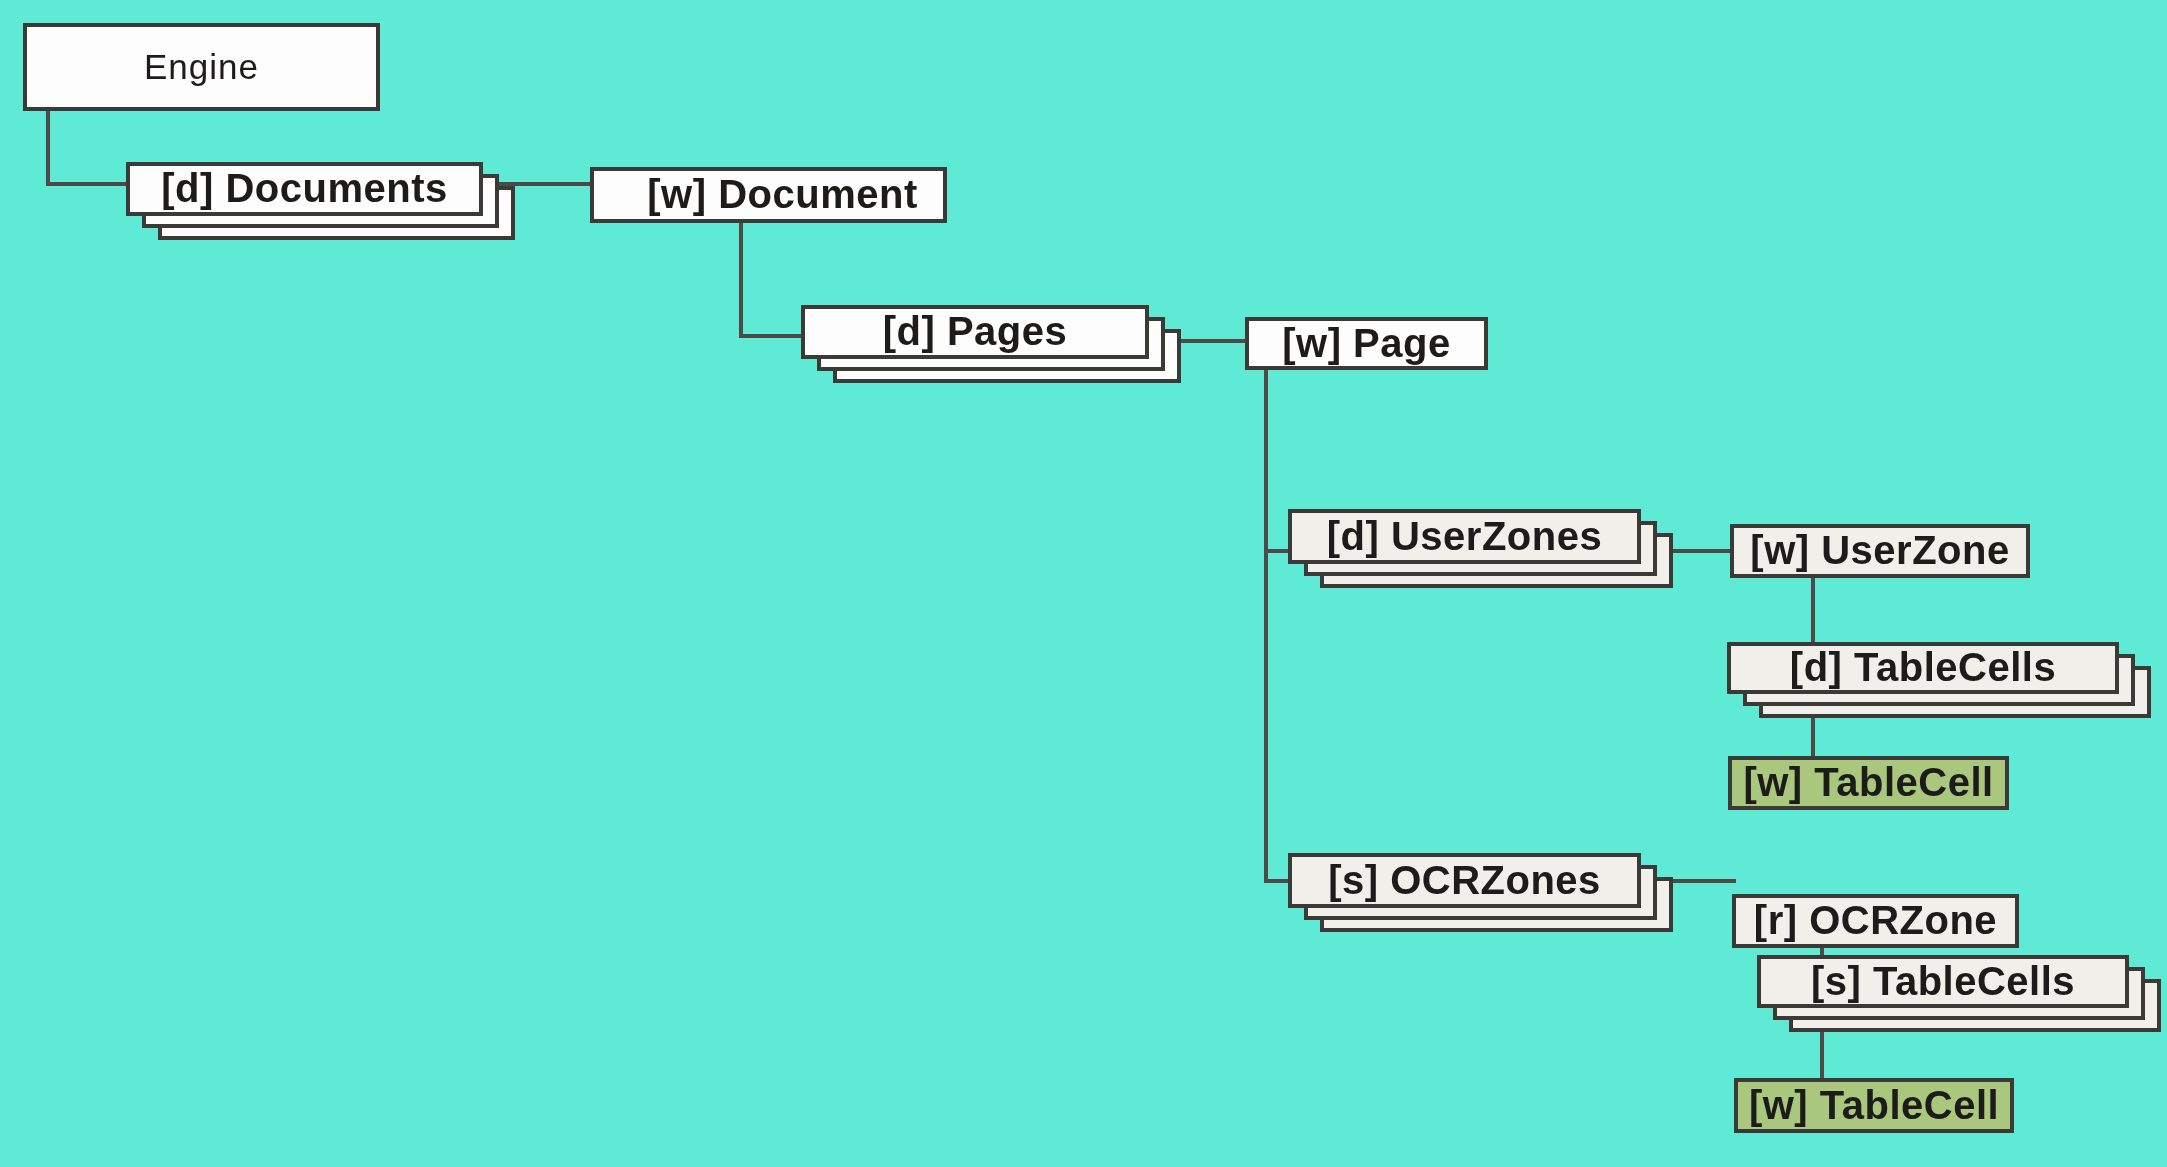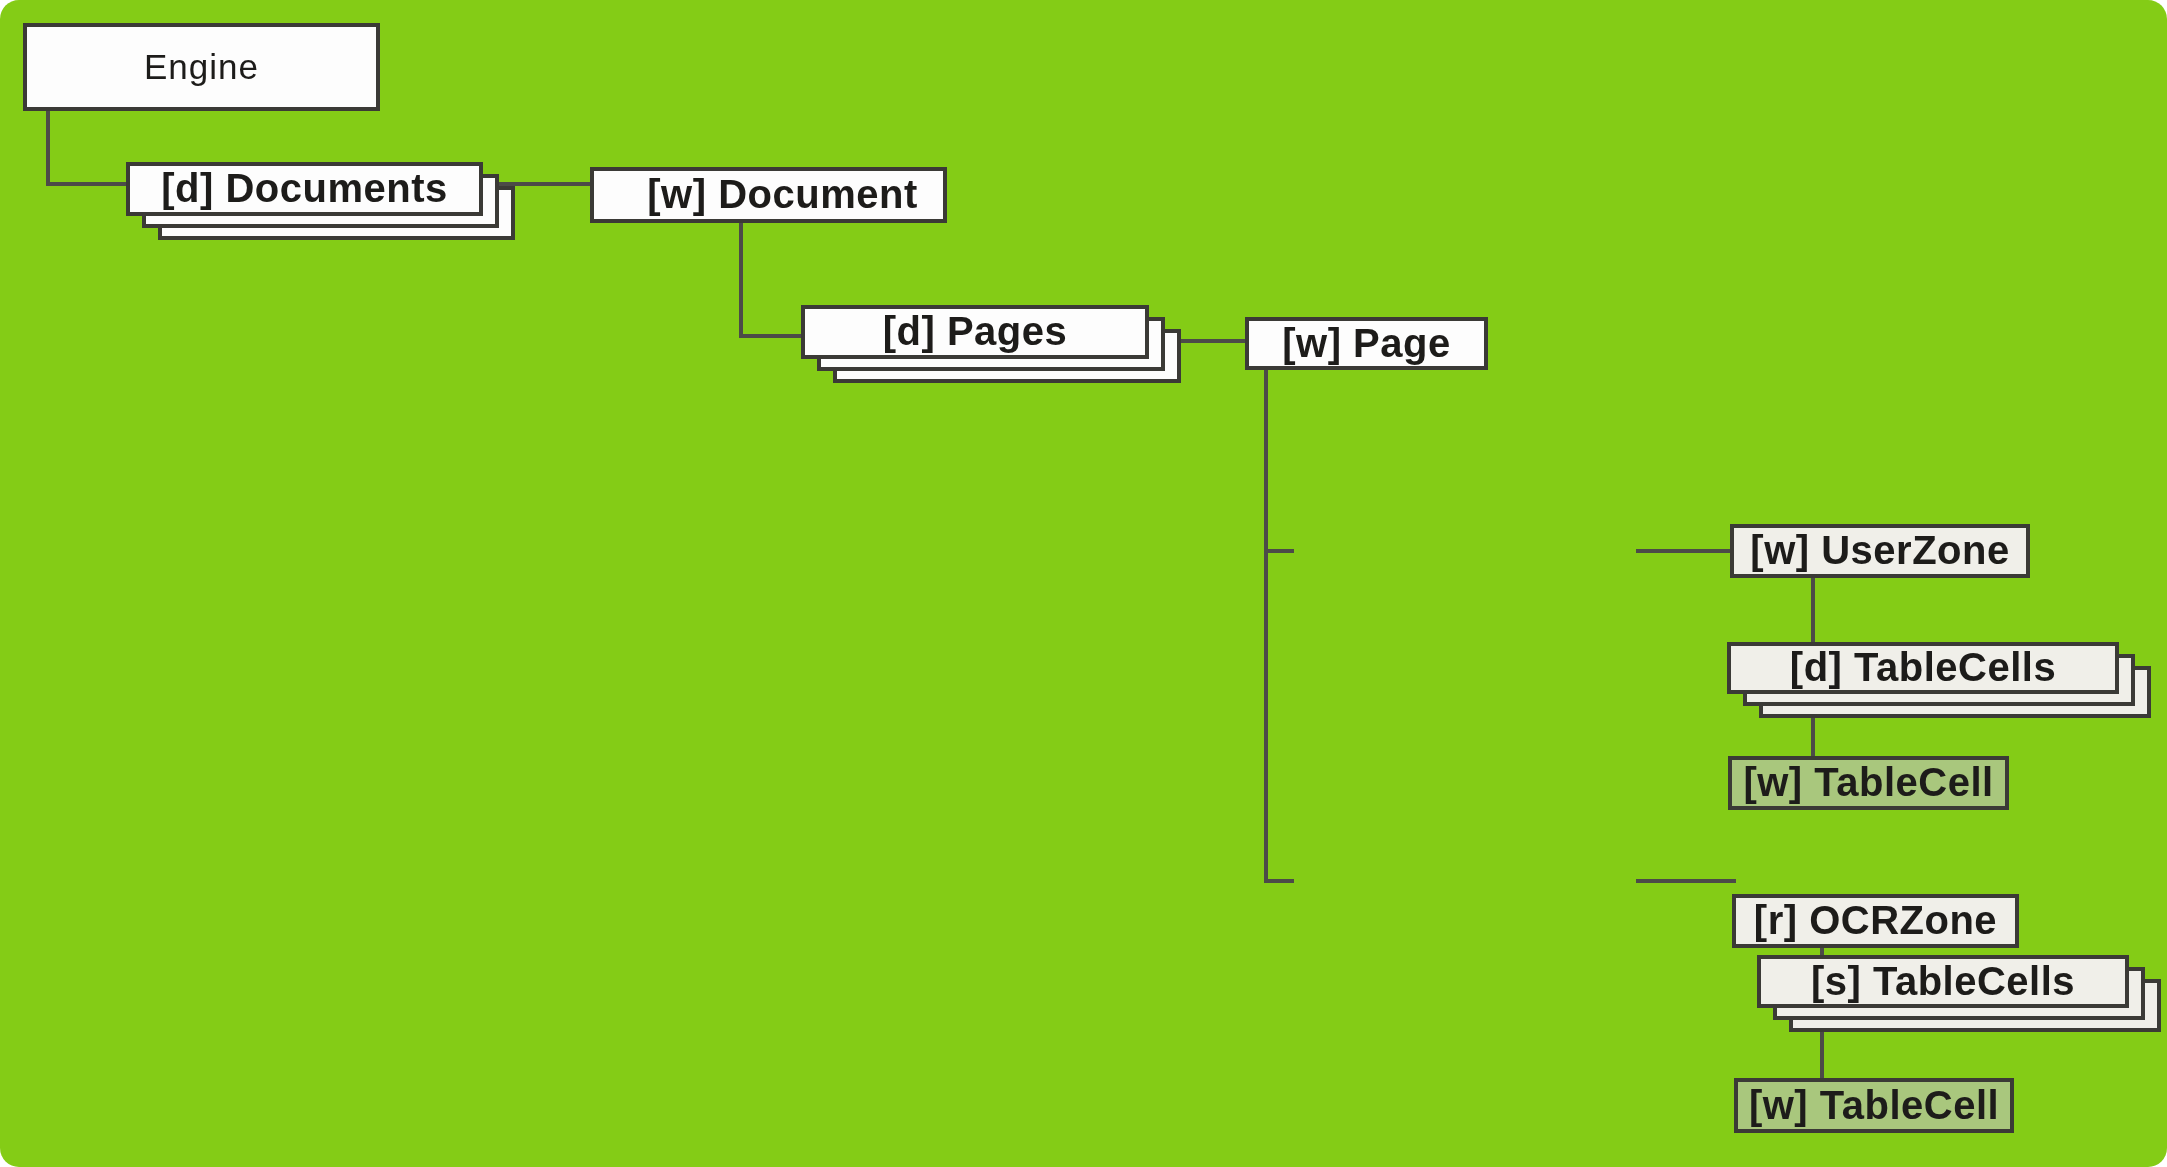--- a/index.html
+++ b/index.html
@@ -1,18 +1,18 @@
 <!DOCTYPE html>
 <html style="--box-border: #3b3a36; --connector: #4c4b48; --box-fill-white: #fdfdfd; --box-fill-gray: #f0efe9; --box-fill-green: #a9c77d; --background: #ffffff;"><head>
 <meta charset="utf-8">
 <style>
   html,body{margin:0;padding:0;background:#ffffff;}
   .canvas{
-    position:relative;width:2167px;height:1167px;background:#84cc16;
-    font-family:"Liberation Sans","DejaVu Sans",sans-serif;overflow:hidden;border-radius:19px;
+    position:relative;width:2167px;height:1167px;background:#5eead4;
+    font-family:"Liberation Sans","DejaVu Sans",sans-serif;overflow:hidden;
   }
   
   .conn{position:absolute;background:var(--connector,#4c4b48);z-index:1;}
   
   .box{
     position:absolute;box-sizing:border-box;
     border:4px solid var(--box-border,#3b3a36);
     background:var(--fill,#fff);
     display:flex;align-items:center;justify-content:center;
     z-index:2;
@@ -81,37 +81,51 @@
     <div class="shadow s1"></div>
     <div class="box white main">
       <span class="lbl">[d] Pages</span>
     </div>
   </div>
 
   <div class="box white" style="left:1245px;top:317px;width:243px;height:53px;">
     <span class="lbl">[w] Page</span>
   </div>
 
+  <div class="stack gray" style="left:1288px;top:509px;width:353px;height:55px;">
+    <div class="shadow s2"></div>
+    <div class="shadow s1"></div>
+    <div class="box gray main">
+      <span class="lbl">[d] UserZones</span>
+    </div>
+  </div>
 
   <div class="box gray" style="left:1730px;top:524px;width:300px;height:54px;">
     <span class="lbl">[w] UserZone</span>
   </div>
 
   <div class="stack gray" style="left:1727px;top:642px;width:392px;height:52px;">
     <div class="shadow s2"></div>
     <div class="shadow s1"></div>
     <div class="box gray main">
       <span class="lbl">[d] TableCells</span>
     </div>
   </div>
 
   <div class="box green" style="left:1728px;top:756px;width:281px;height:54px;">
     <span class="lbl">[w] TableCell</span>
   </div>
 
+  <div class="stack gray" style="left:1288px;top:853px;width:353px;height:55px;">
+    <div class="shadow s2"></div>
+    <div class="shadow s1"></div>
+    <div class="box gray main">
+      <span class="lbl">[s] OCRZones</span>
+    </div>
+  </div>
 
   <div class="box gray" style="left:1732px;top:894px;width:287px;height:54px;">
     <span class="lbl">[r] OCRZone</span>
   </div>
 
   <div class="stack gray" style="left:1734px;top:955px;width:372px;height:53px;margin-left:23px;">
     <div class="shadow s2"></div>
     <div class="shadow s1"></div>
     <div class="box gray main">
       <span class="lbl">[s] TableCells</span>

